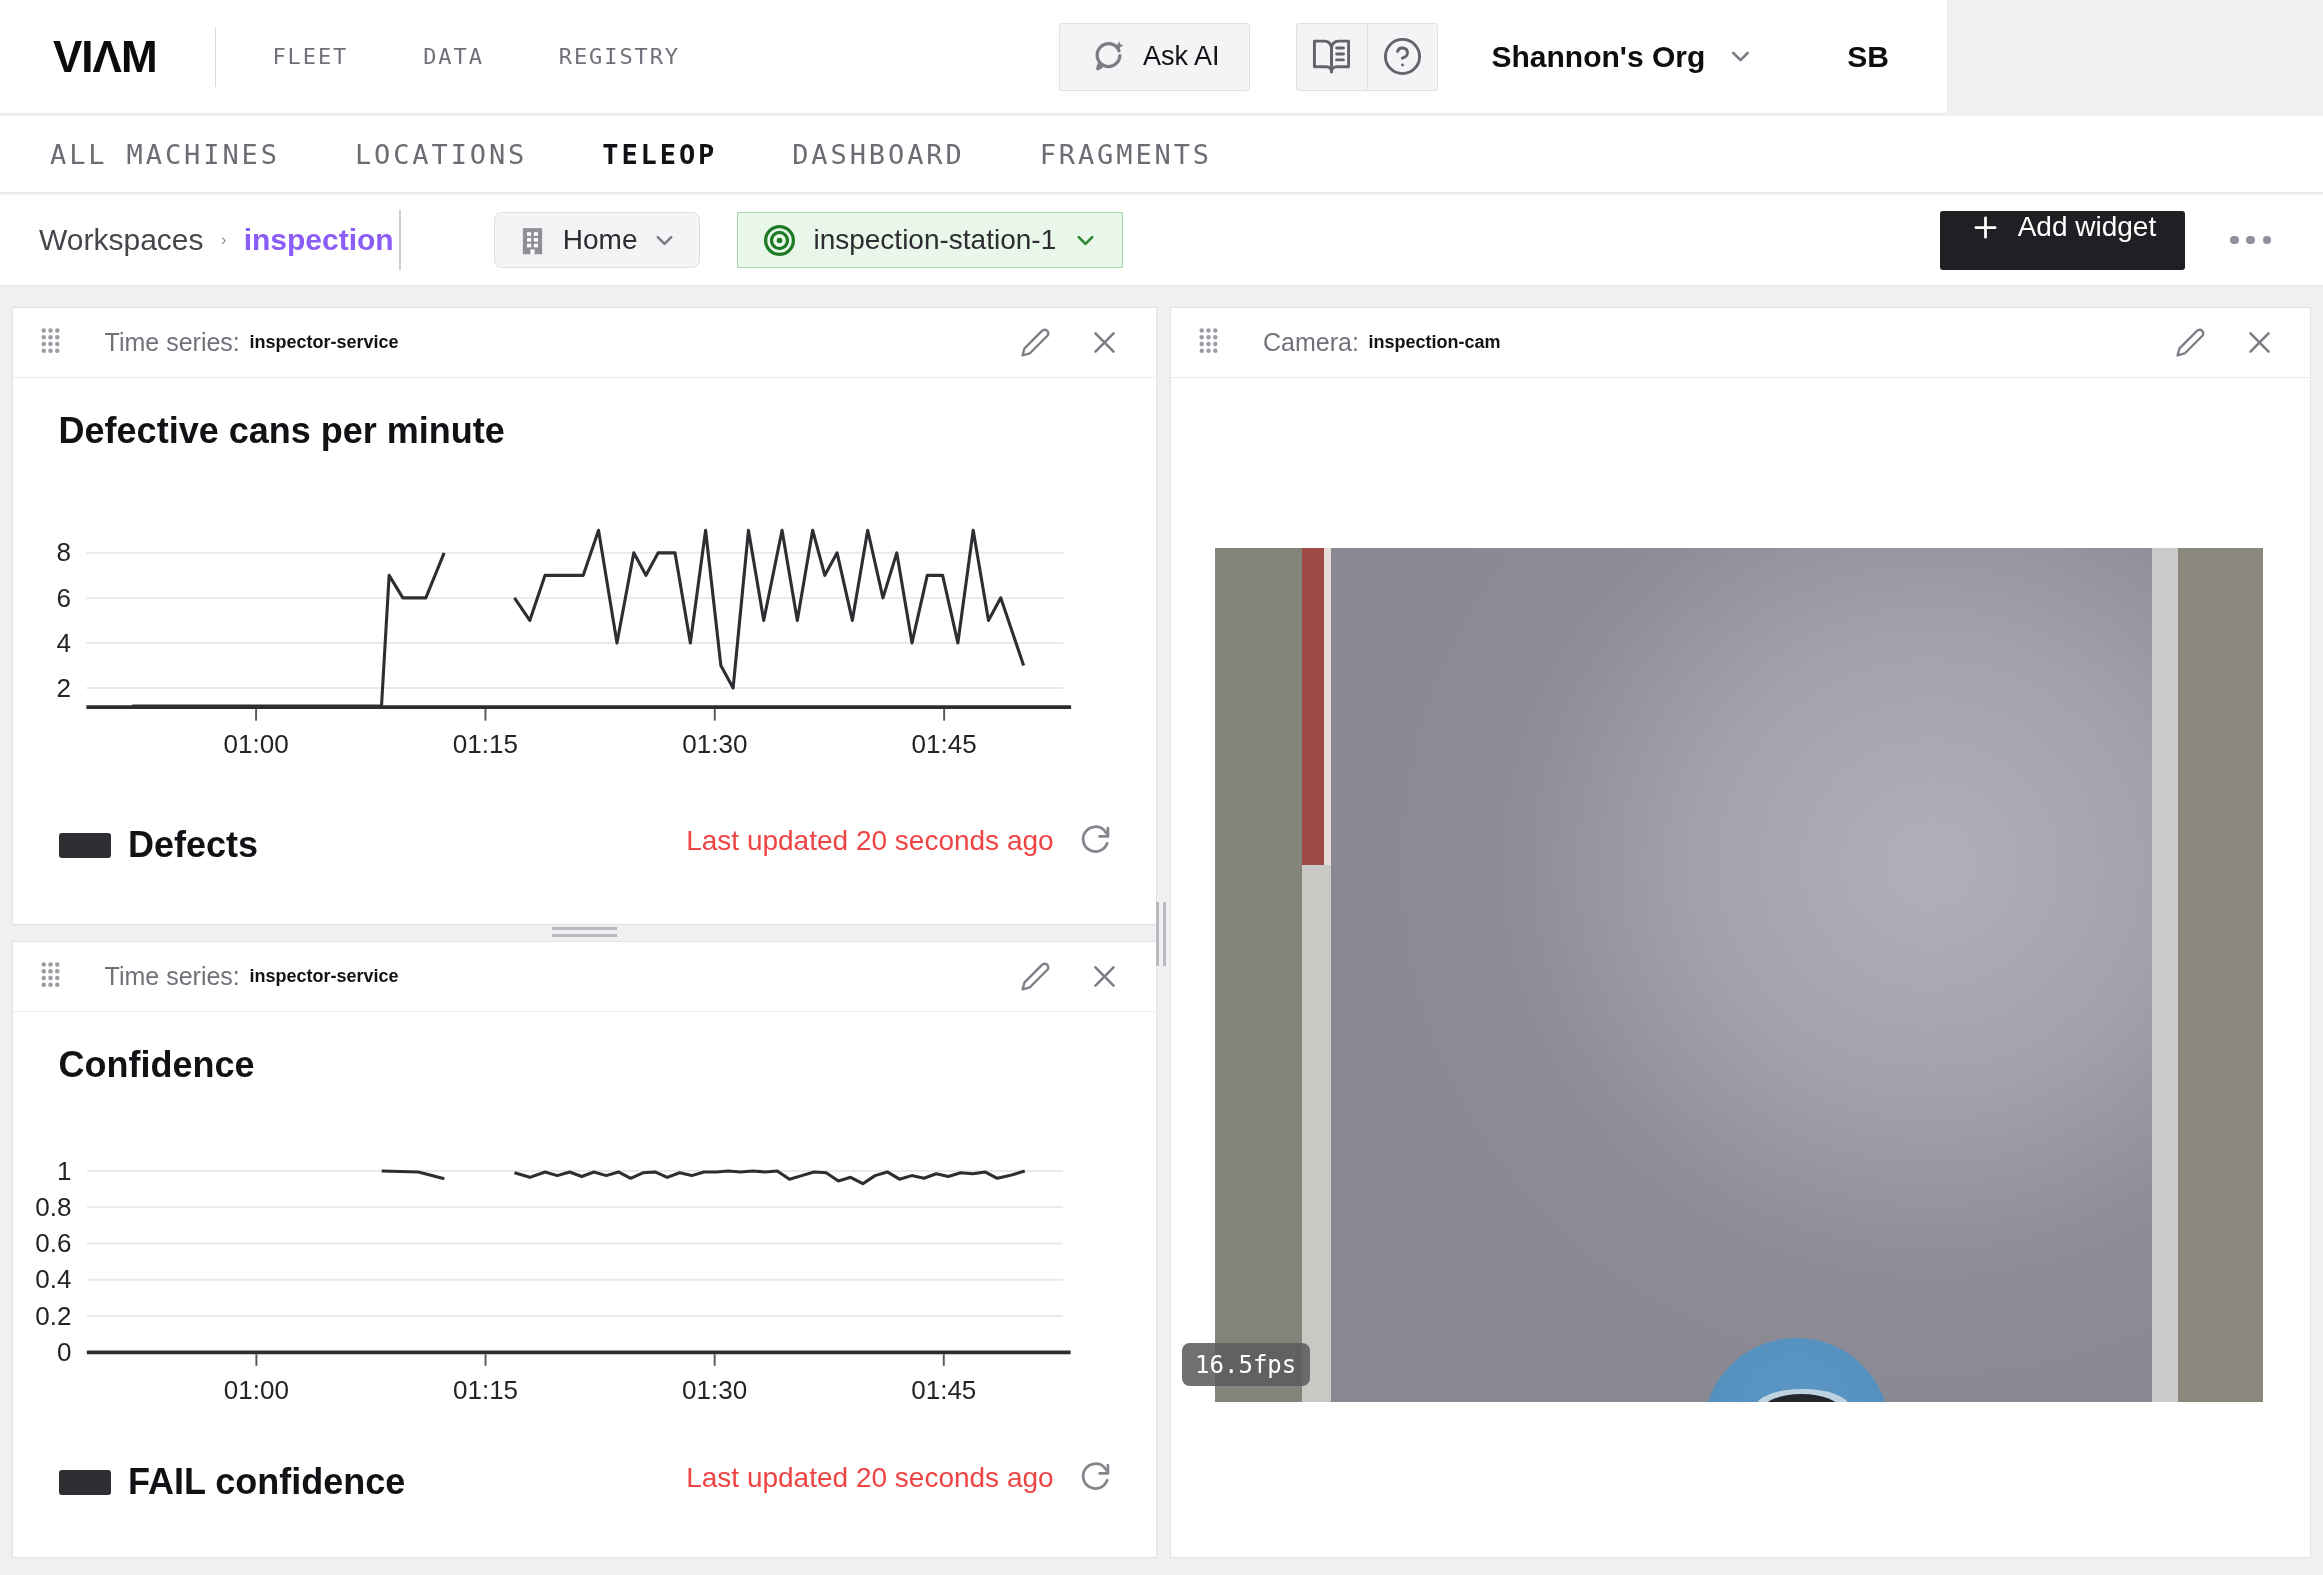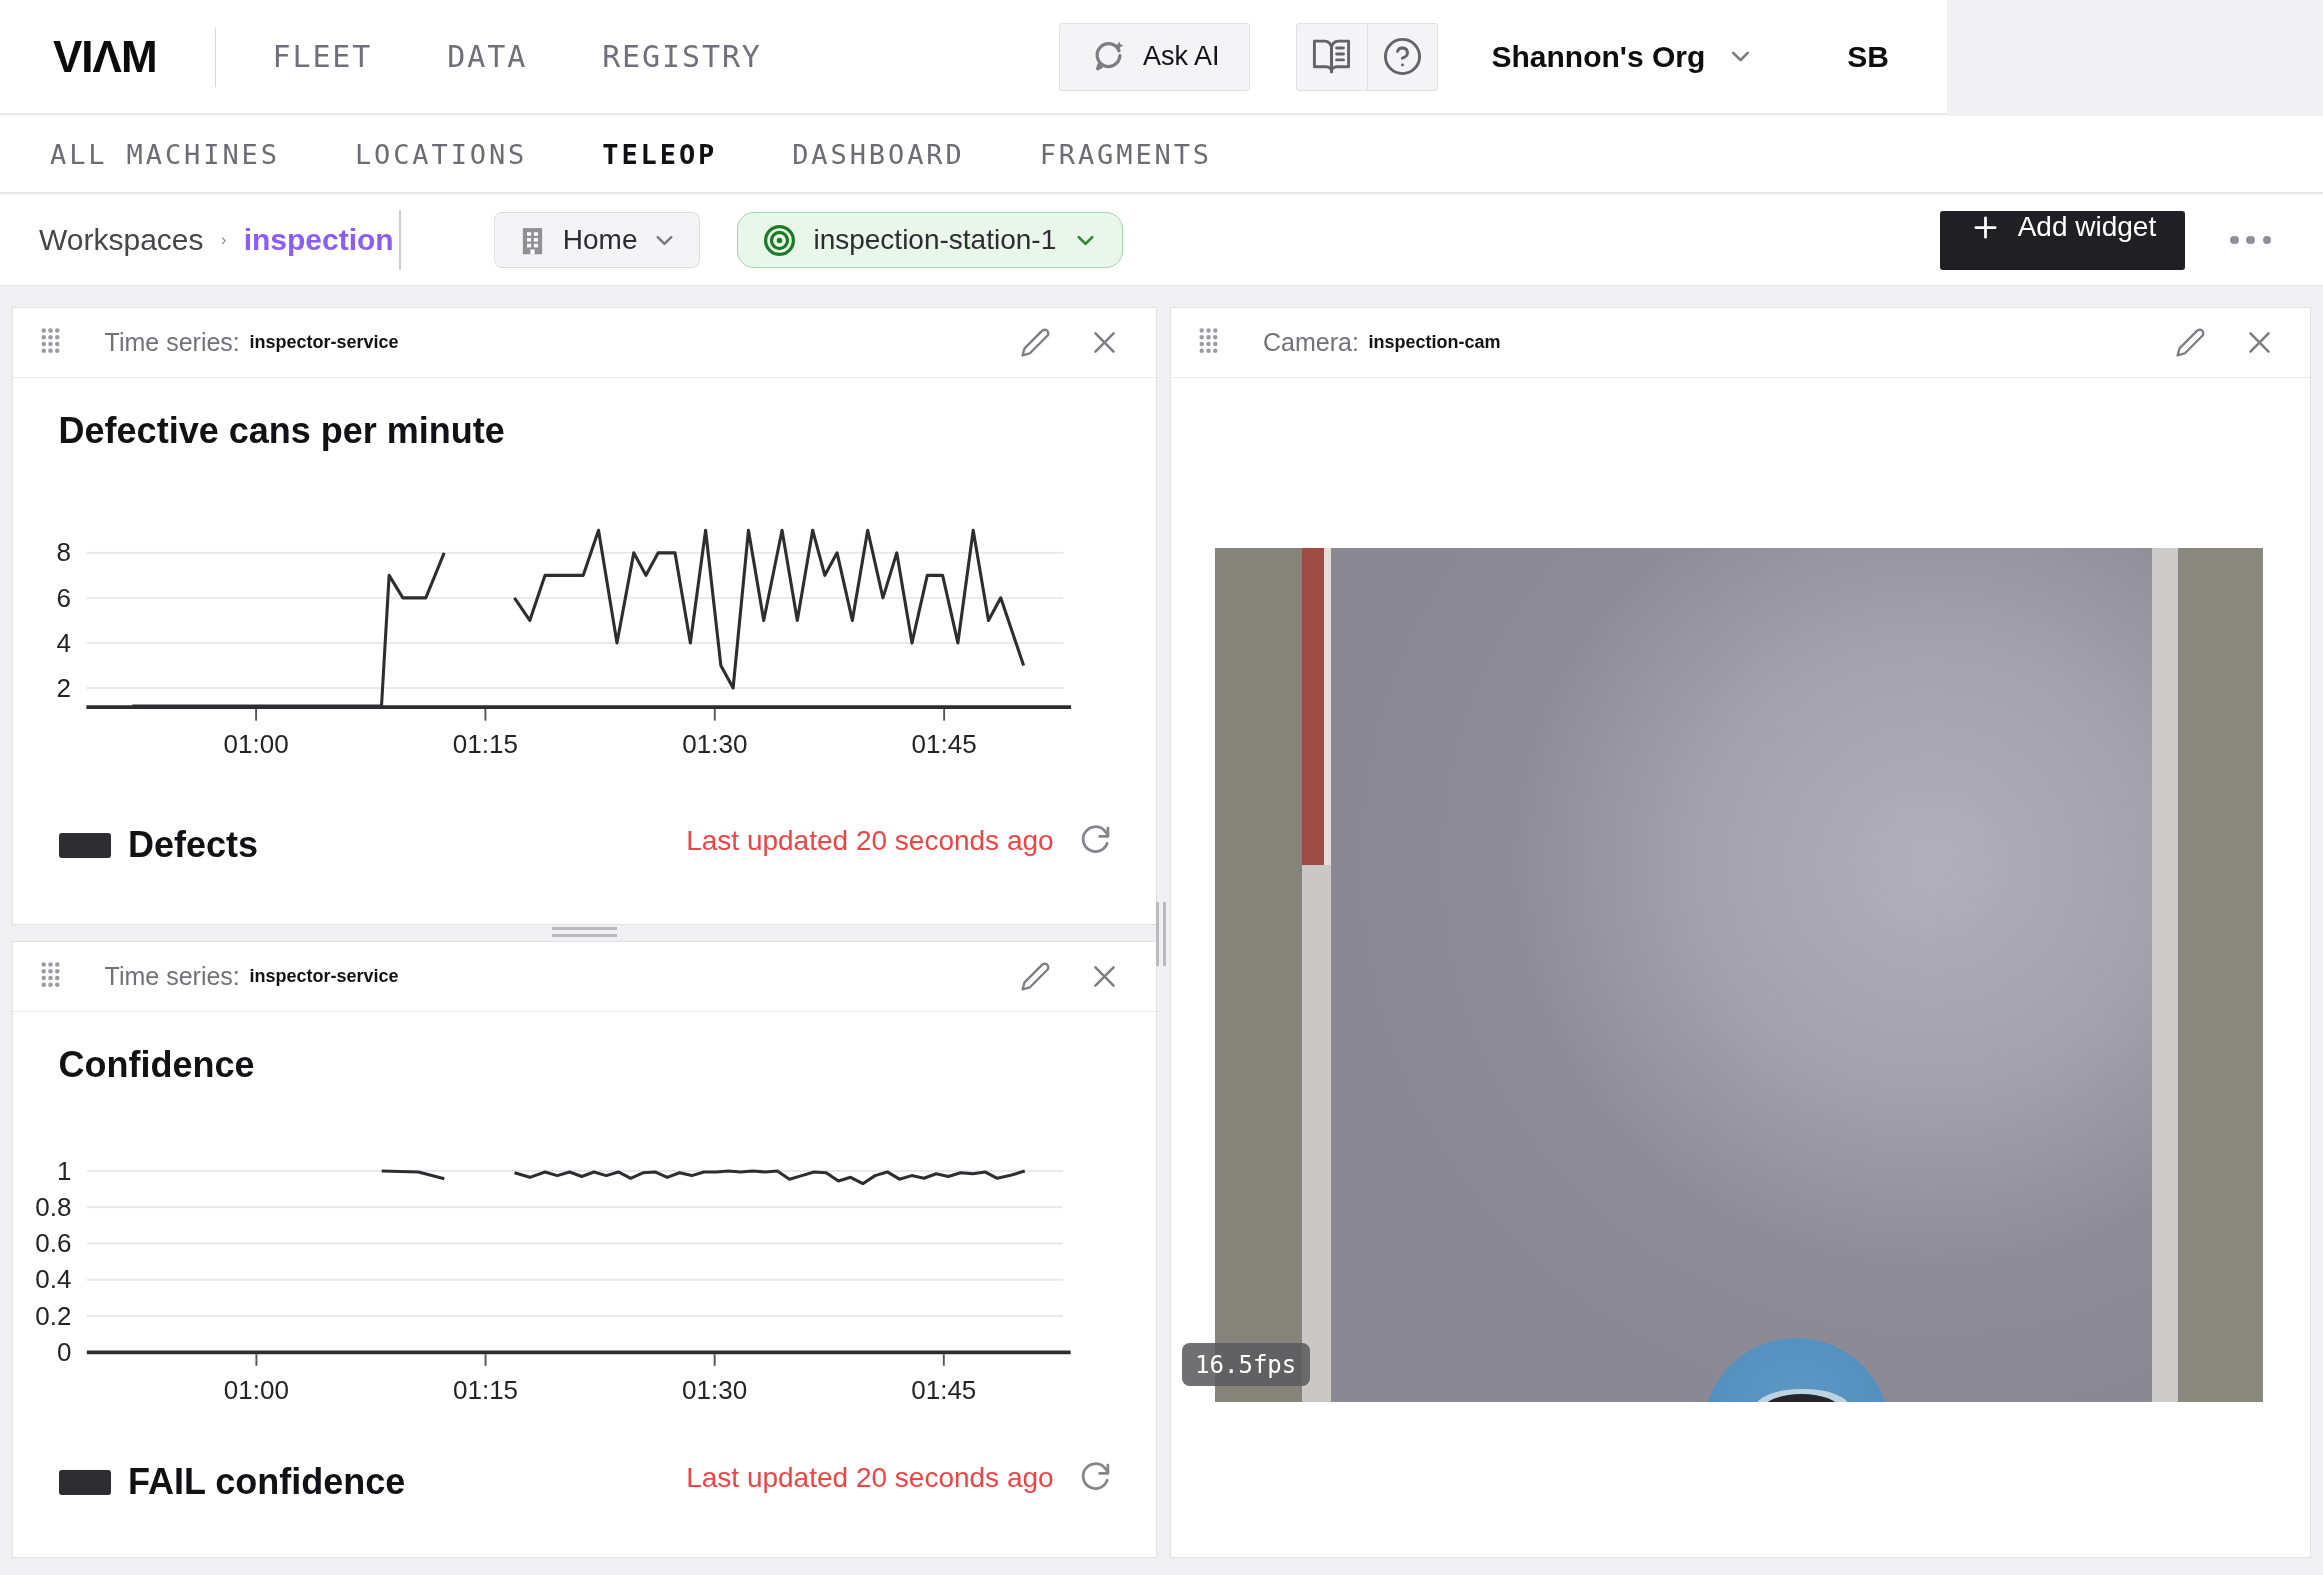--- a/index.html
+++ b/index.html
@@ -11,21 +11,21 @@
   
   .topbar {
     position:absolute; left:0; top:0; width:1947px; height:114px;
     background:#fff; border-bottom:1.9px solid #e5e5e8;
     display:flex; align-items:center; padding:0 58px 0 53px;
   }
   .logo { font-size:44px; font-weight:900; letter-spacing:-1px; color:#0c0c0e; }
   .logo-divider { width:1.9px; height:60px; background:#d8d8dc; margin:0 56px 0 58px; }
   .topnav { display:flex; gap:75px; }
   .topnav-item {
-    font-family:"DejaVu Sans Mono", monospace; font-size:30px; letter-spacing:1.9px;
+    font-family:"DejaVu Sans Mono", monospace; font-size:22px; letter-spacing:1.9px;
     color:#70707a; cursor:pointer;
   }
   .askai-btn {
     margin-left:auto; height:68px; padding:0 29px;
     background:#f4f4f6; border:1.9px solid #e1e1e5; border-radius:2.9px;
     display:flex; align-items:center; gap:15.4px; cursor:pointer;
   }
   .askai-btn span { font-size:27px; color:#141418; }
   .icon-group {
     margin-left:46px; height:68px; display:flex;
@@ -58,21 +58,21 @@
   .crumb-current { font-size:30px; font-weight:700; color:#8b5cf6; }
   .crumb-divider { width:1.9px; height:60px; background:#cfcfd4; margin-left:5.8px; }
   .ws-btn {
     margin-left:93px; height:56px; padding:0 21px;
     background:#f4f4f6; border:1.9px solid #dededf; border-radius:7.7px;
     display:flex; align-items:center; gap:13.5px; cursor:pointer;
   }
   .ws-btn span { font-size:28px; color:#2c2c31; }
   .machine-pill {
     margin-left:37px; height:56px; padding:0 23px;
-    background:#e9f6ea; border:1.9px solid #a3d6a5; border-radius:17px;
+    background:#e9f6ea; border:1.9px solid #a3d6a5; border-radius:1px;
     display:flex; align-items:center; gap:15.4px; cursor:pointer;
   }
   .machine-pill span { font-size:28px; color:#2c2c31; }
   .add-widget {
     margin-left:auto; height:59px; padding:0 29px;
     background:#202024; border:none; border-radius:2.9px;
     display:flex; align-items:flex-start; gap:15.4px; cursor:pointer;
   }
   .add-widget span { font-size:28px; color:#fff; }
   .overflow-btn { margin:0 21px 0 35px; display:flex; gap:7.7px; cursor:pointer; padding:9.7px; }

